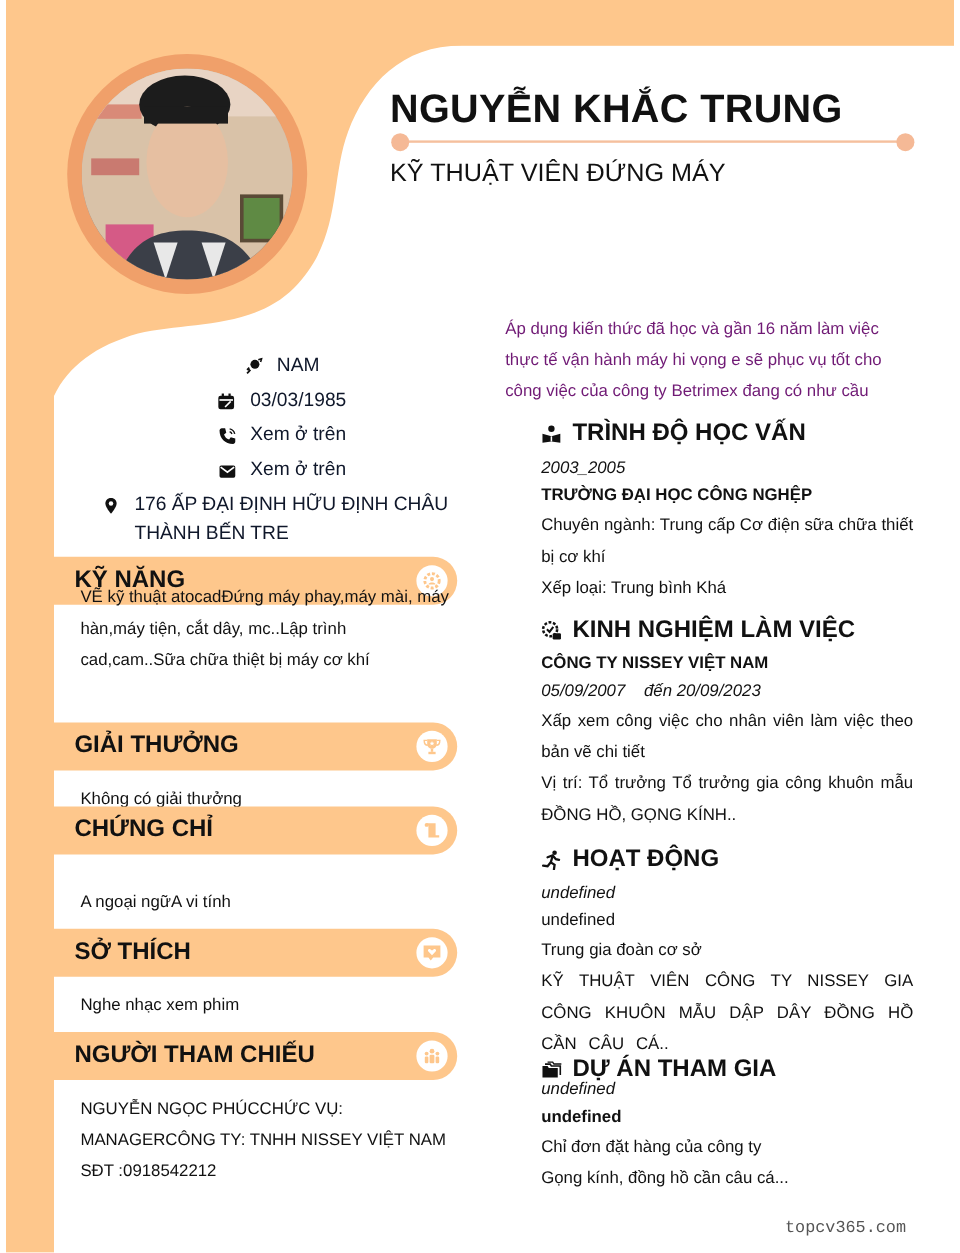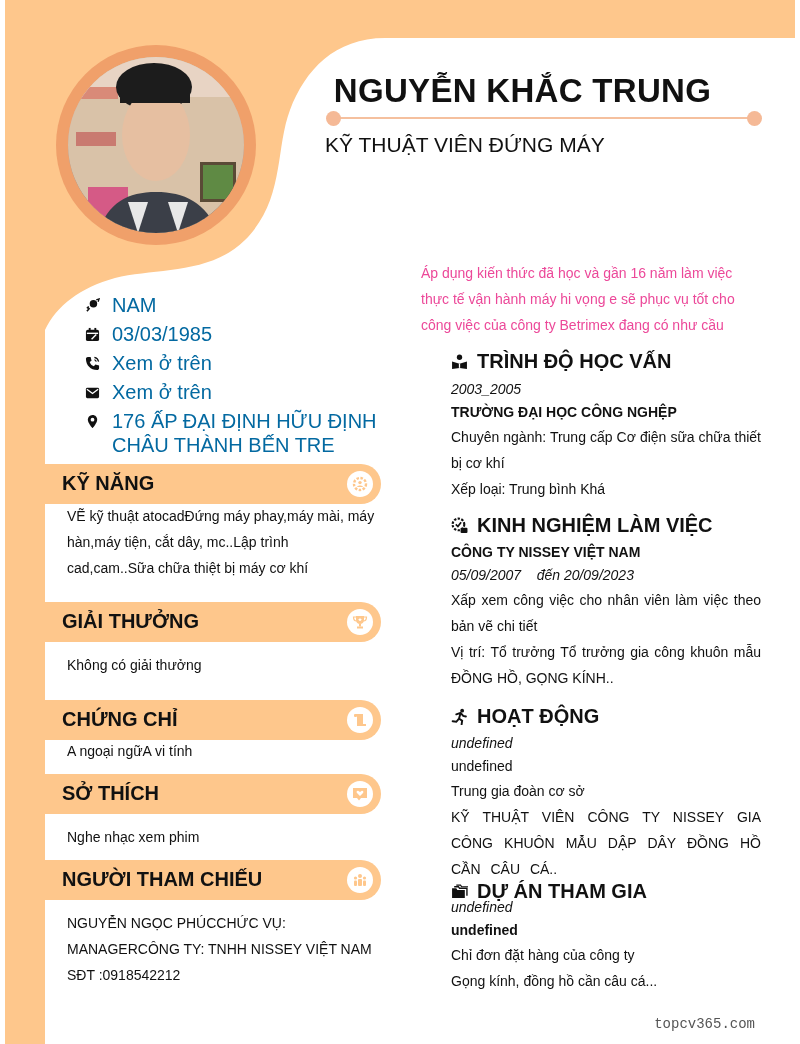--- a/index.html
+++ b/index.html
@@ -8,49 +8,49 @@
 
   .page { position: absolute; left: 5px; top: 0; width: 790px; height: 1044px; background: #ffffff; overflow: hidden; }
   .bg-shapes { position: absolute; left: 0; top: 0; width: 790px; height: 1044px; }
 
   .avatar-ring { position: absolute; left: 51px; top: 45px; width: 200px; height: 200px; border-radius: 50%; background: #f0a06a; }
   .avatar { position: absolute; left: 12px; top: 12px; width: 176px; height: 176px; border-radius: 50%; overflow: hidden;
             background: radial-gradient(circle at 50% 45%, #e9c3a6 0 28%, transparent 29%),
                         linear-gradient(180deg, #c7b49a 0%, #d7a79a 40%, #8a6d62 75%, #2e3640 100%); }
   .avatar svg { width: 100%; height: 100%; display: block; }
 
-  .name { position: absolute; left: 300px; top: 72px; width: 435px; text-align: center; font-size: 33px; font-weight: 700; letter-spacing: 0.3px; color: #111; }
+  .name { position: absolute; left: 320px; top: 72px; width: 435px; text-align: left; font-size: 33px; font-weight: 700; letter-spacing: 0.3px; color: #111; }
   .name-line { position: absolute; left: 321px; top: 111px; width: 436px; height: 14px; }
   .name-line .bar { position: absolute; left: 8px; right: 8px; top: 6px; height: 2px; background: #f5c09e; }
   .name-line .dot { position: absolute; top: 0; width: 15px; height: 15px; border-radius: 50%; background: #f5b996; }
   .name-line .dot.l { left: 0; } .name-line .dot.r { right: 0; }
   .job-title { position: absolute; left: 320px; top: 133px; width: 436px; text-align: left; font-size: 21px; color: #111; }
 
   .contact { position: absolute; left: 80px; top: 293px; width: 300px; }
-  .contact-row { display: flex; align-items: flex-start; font-size: 20px; line-height: 24px; margin-bottom: 5px; color: #0369a1; }
+  .contact-row { display: flex; align-items: flex-start; font-size: 16px; line-height: 24px; margin-bottom: 5px; color: #0f172a; justify-content: center; }
   .contact-row .ic { width: 20px; height: 24px; display: flex; align-items: center; justify-content: flex-start; margin-right: 7px; flex: none; }
   .contact-row .ic svg { width: 15px; height: 15px; }
 
   .sec-head { position: absolute; left: 40px; width: 336px; height: 40px; background: #fec78c; border-radius: 0 20px 20px 0; }
   .sec-head .title { position: absolute; left: 17px; top: 8px; font-size: 20px; font-weight: 700; color: #111; }
   .sec-head .badge { position: absolute; right: 8px; top: 7px; width: 26px; height: 26px; border-radius: 50%; background: #fff; display: flex; align-items: center; justify-content: center; }
   .sec-head .badge svg { width: 16px; height: 16px; }
   .sec-body { position: absolute; left: 62px; width: 310px; font-size: 14px; line-height: 26px; color: #111; }
 
   .rh { position: absolute; left: 446px; font-size: 20px; font-weight: 700; color: #111; display: flex; align-items: center; }
   .rh .ric { width: 18px; height: 18px; margin-right: 8px; display: flex; align-items: center; }
   .rh .ric svg { width: 17px; height: 17px; }
   .rblock { position: absolute; left: 446px; width: 310px; font-size: 14px; color: #111; }
   .rblock .it { font-style: italic; line-height: 23px; }
   .rblock .bd { font-weight: 700; line-height: 23px; }
   .rblock .tx { line-height: 26px; text-align: justify; }
   .rblock .tx1 { line-height: 23px; }
 
   .objective-title { position: absolute; left: 416px; top: 228px; font-size: 20px; font-weight: 700; color: #111; }
-  .objective-text { position: absolute; left: 416px; top: 260px; width: 320px; font-size: 14px; line-height: 26px; color: #ec4899; }
+  .objective-text { position: absolute; left: 416px; top: 260px; width: 320px; font-size: 14px; line-height: 26px; color: #701a75; }
 
   .footer-brand { position: absolute; right: 40px; top: 1016px; font-family: "Liberation Mono", "DejaVu Sans Mono", monospace; font-size: 14px; color: #555; }
 </style>
 </head>
 <body>
 
 <div class="page">
 
   <svg class="bg-shapes" viewBox="0 0 790 1044" preserveAspectRatio="none">
 
@@ -149,37 +149,37 @@
   <div class="sec-head" style="top:464px;">
     <span class="title">KỸ NĂNG</span>
     <span class="badge">
       <svg viewBox="0 0 16 16">
           <circle cx="8" cy="8" r="6" fill="none" stroke="#fec78c" stroke-width="2.4" stroke-dasharray="2.5 1.5"></circle>
           <circle cx="8" cy="6.6" r="1.7" fill="#fec78c"></circle>
           <path d="M5,11 C5.5,9 10.5,9 11,11 Z" fill="#fec78c"></path>
         </svg>
     </span>
   </div>
-  <div class="sec-body" style="top:503px;">VẼ kỹ thuật atocadĐứng máy phay,máy mài, máy hàn,máy tiện, cắt dây, mc..Lập trình cad,cam..Sữa chữa thiệt bị máy cơ khí</div>
+  <div class="sec-body" style="top:484px;">VẼ kỹ thuật atocadĐứng máy phay,máy mài, máy hàn,máy tiện, cắt dây, mc..Lập trình cad,cam..Sữa chữa thiệt bị máy cơ khí</div>
 
   <div class="sec-head" style="top:602px;">
     <span class="title">GIẢI THƯỞNG</span>
     <span class="badge">
       <svg viewBox="0 0 16 16">
           <path d="M4,2 L12,2 L12,6 C12,8.5 10,10 8,10 C6,10 4,8.5 4,6 Z" fill="#fec78c"></path>
           <path d="M4,3 L1.5,3 C1.5,6 3,7 4.5,7 M12,3 L14.5,3 C14.5,6 13,7 11.5,7" stroke="#fec78c" stroke-width="1.2" fill="none"></path>
           <rect x="7" y="10" width="2" height="2.5" fill="#fec78c"></rect>
           <rect x="5" y="12.5" width="6" height="2" fill="#fec78c"></rect>
           <path d="M8,3.5 L8.6,5 L10,5 L8.9,5.9 L9.3,7.3 L8,6.5 L6.7,7.3 L7.1,5.9 L6,5 L7.4,5 Z" fill="#fff"></path>
         </svg>
     </span>
   </div>
   <div class="sec-body" style="top:652px;">Không có  giải thưởng</div>
 
-  <div class="sec-head" style="top:700px;">
+  <div class="sec-head" style="top:672px;">
     <span class="title">CHỨNG CHỈ</span>
     <span class="badge">
       <svg viewBox="0 0 16 16">
           <path d="M3,2 L11,2 L11,12 L14,12 L14,14 L5,14 L5,4 L3,4 Z" fill="#fec78c"></path>
           <rect x="2" y="2" width="3" height="3" rx="1" fill="#fec78c"></rect>
         </svg>
     </span>
   </div>
   <div class="sec-body" style="top:738px;">A ngoại ngữA vi tính</div>
 

